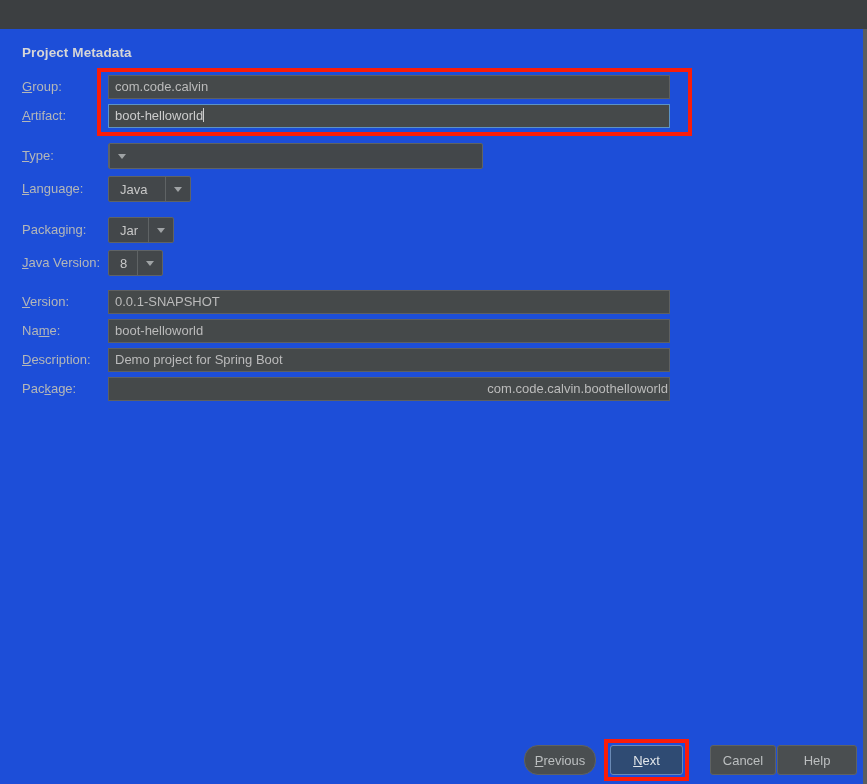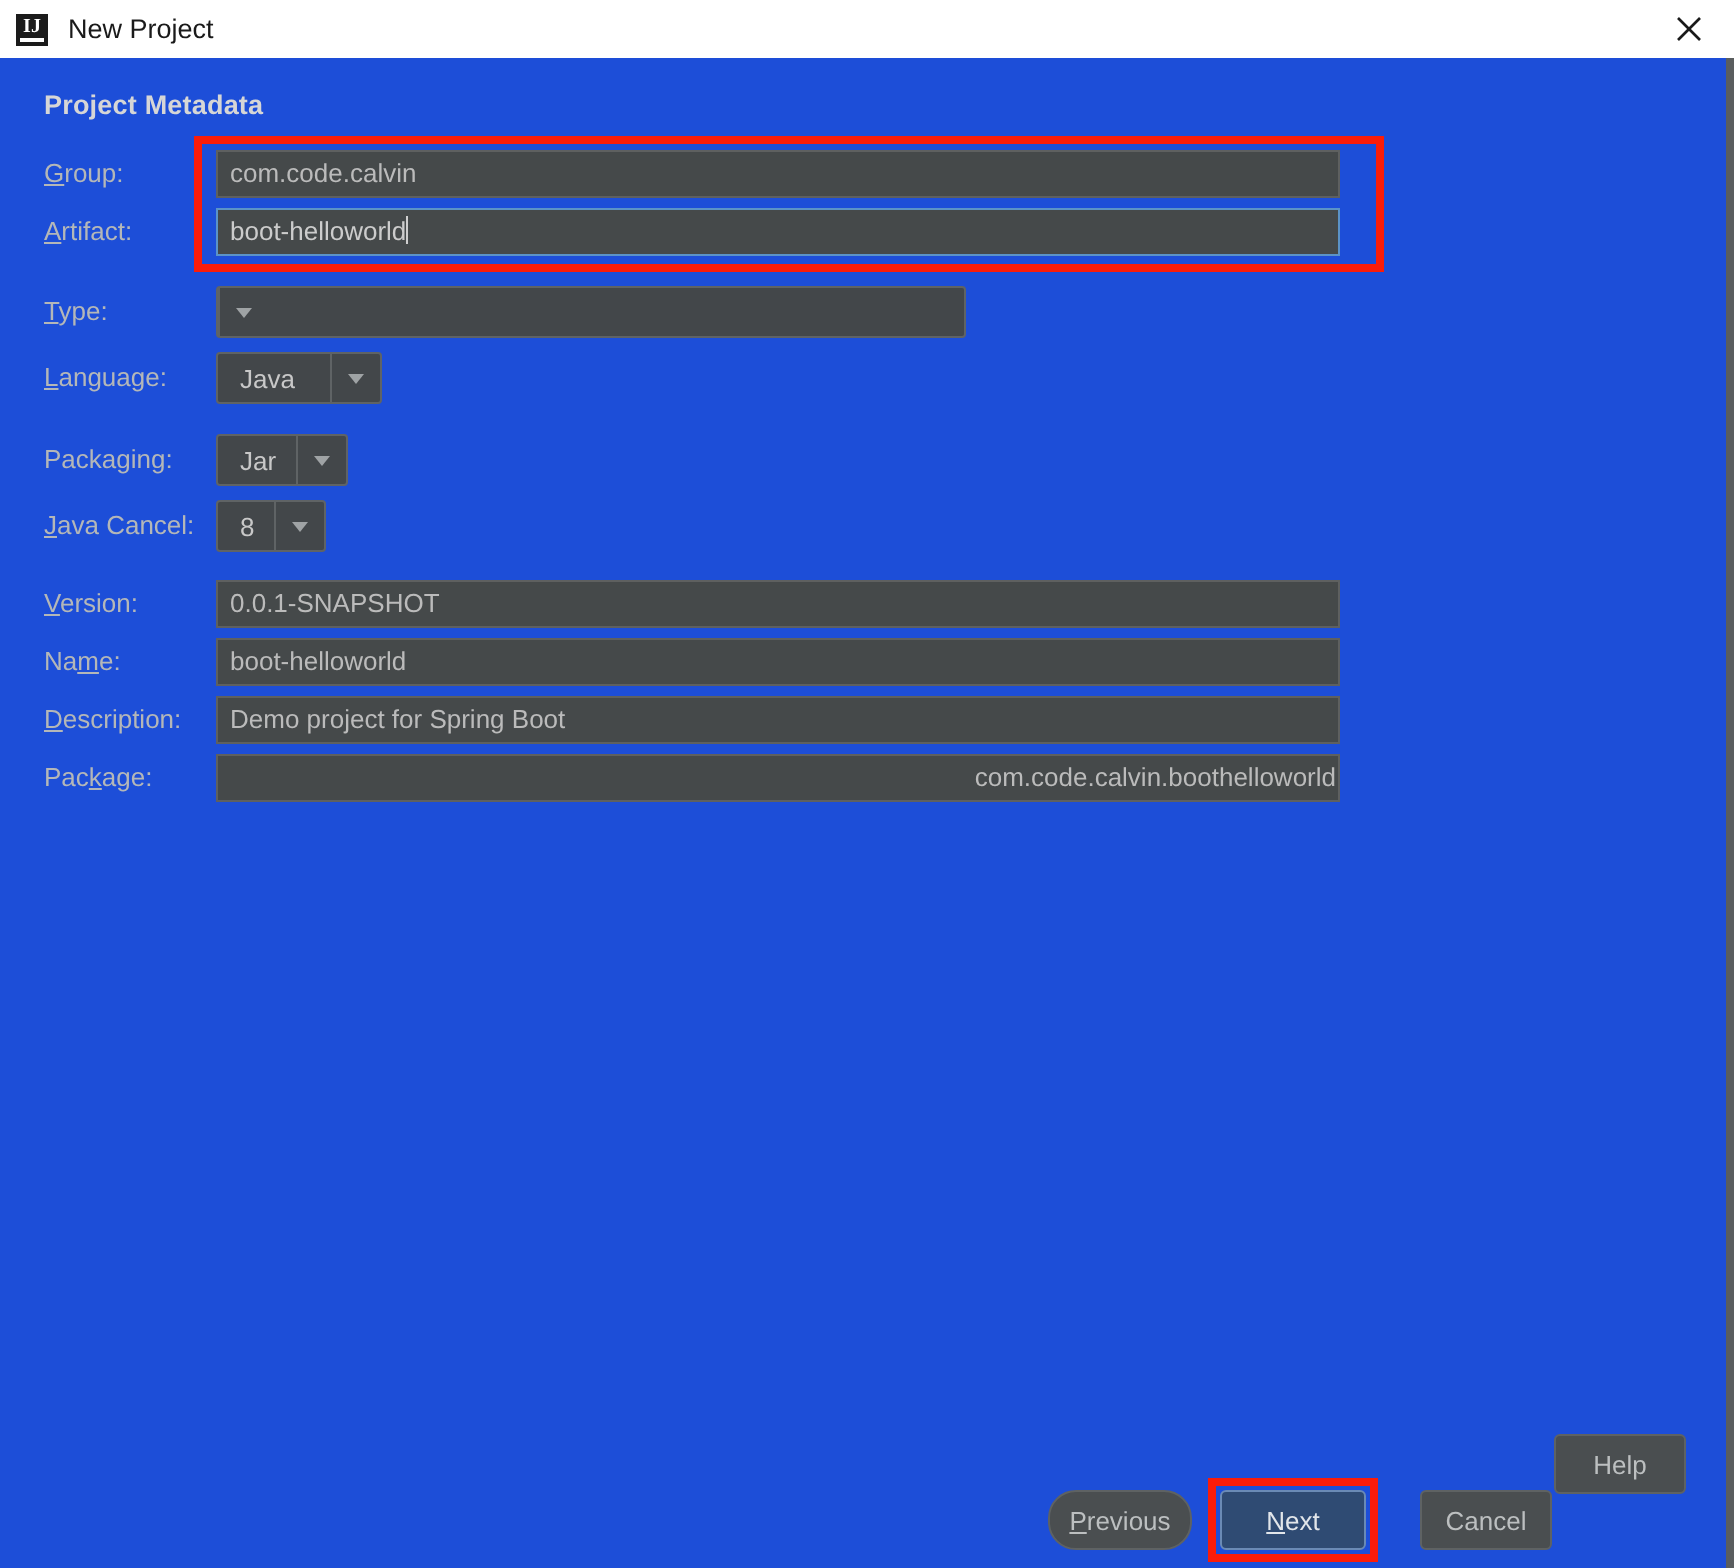--- a/index.html
+++ b/index.html
@@ -223,34 +223,20 @@
     background: #2f4b73;
     border: 1px solid #6a8ab5;
     color: #e2e6ea;
   }
 </style>
 </head>
 <body>
 
 <div id="window">
 
-  <div id="titlebar">
-    <div id="app-icon">
-      <div class="ij-box"></div>
-      <div class="ij-text">IJ</div>
-      <div class="ij-underline"></div>
-    </div>
-    <div id="window-title">New Project</div>
-    <div id="close-button">
-      <svg width="13" height="13" viewBox="0 0 13 13">
-        <line x1="1" y1="1" x2="12" y2="12" stroke="#1a1a1a" stroke-width="1.3"></line>
-        <line x1="12" y1="1" x2="1" y2="12" stroke="#1a1a1a" stroke-width="1.3"></line>
-      </svg>
-    </div>
-  </div>
 
   <div id="right-edge"></div>
 
   <div id="content">
 
     <div id="section-title">Project Metadata</div>
 
     <div class="form-row" style="top:46px;">
       <div class="lbl"><u>G</u><span>roup:</span></div>
       <div class="txtfield" style="top:0px; width:562px;">
@@ -290,21 +276,21 @@
       <div class="lbl" style="line-height:26px;"><span>Packa</span><u>g</u><span>ing:</span></div>
       <div class="combo" style="top:0px; width:66px;">
         <div class="val">Jar</div>
         <div class="arrow-btn">
             <div class="tri"></div>
           </div>
       </div>
     </div>
 
     <div class="form-row" style="top:221px;">
-      <div class="lbl" style="line-height:26px;"><u>J</u><span>ava Cancel:</span></div>
+      <div class="lbl" style="line-height:26px;"><u>J</u><span>ava Version:</span></div>
       <div class="combo" style="top:0px; width:55px;">
         <div class="val">8</div>
         <div class="arrow-btn">
             <div class="tri"></div>
           </div>
       </div>
     </div>
 
     <div class="form-row" style="top:261px;">
       <div class="lbl"><u>V</u><span>ersion:</span></div>
@@ -340,18 +326,18 @@
 
     <div class="btn primary" style="left:610px; top:716px; width:73px;">
       <span><u>N</u><span>ext</span></span>
     </div>
     <div class="redbox" style="left:604px; top:710px; width:85px; height:42px;"></div>
 
     <div class="btn" style="left:697px; top:716px; width:66px;margin-left:13px;">
       <span>Cancel</span>
     </div>
 
-    <div class="btn" style="left:777px; top:688px; width:66px;">
+    <div class="btn" style="left:777px; top:716px; width:80px;">
       <span>Help</span>
     </div>
 
   </div>
 </div>
 
 </body></html>

